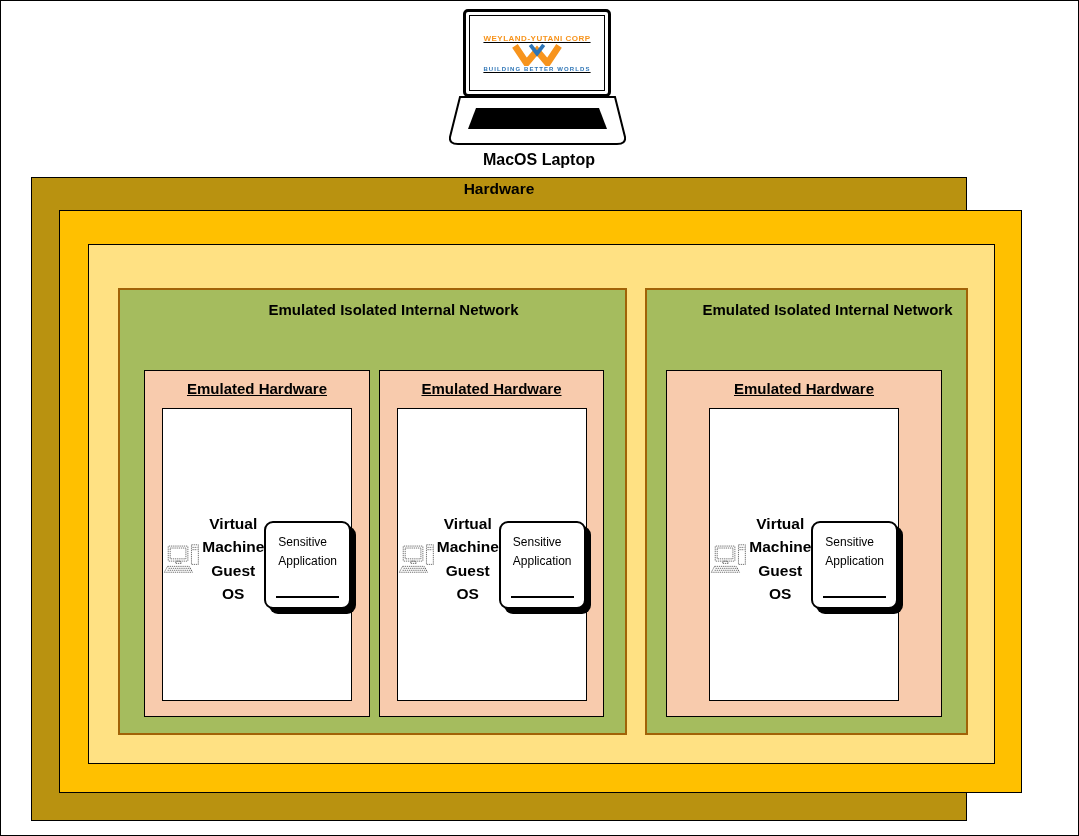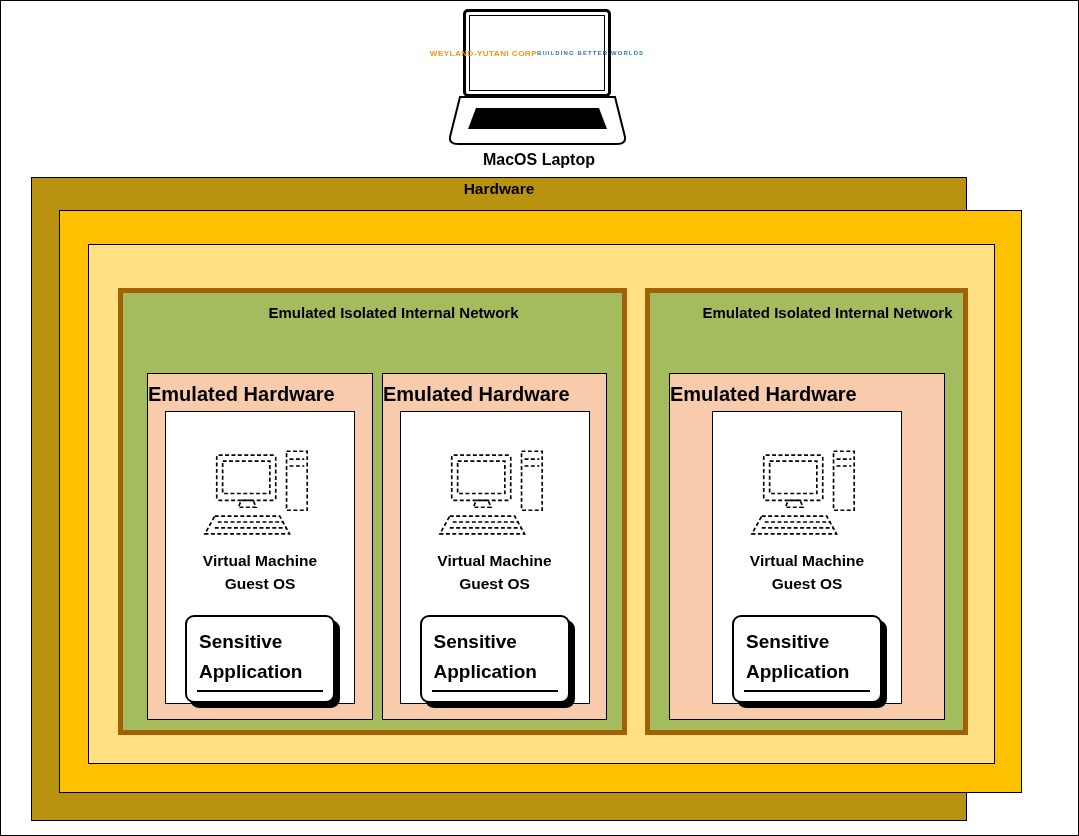--- a/index.html
+++ b/index.html
@@ -20,22 +20,22 @@
   
   .laptop-screen {
     position: absolute; left: 462px; top: 8px;
     width: 148px; height: 88px;
     border: 3px solid #000; border-radius: 5px;
     background: #fff; padding: 3px;
   }
   .screen-inner {
     width: 100%; height: 100%;
     border: 1px solid #000;
-    display: flex; 
-    align-items: center; justify-content: center; gap: 0;
+    display: flex; flex-direction: column;
+    align-items: center; justify-content: center; gap: 0; text-decoration: underline;
   }
   .logo-company {
     font-size: 8px; font-weight: 700; letter-spacing: 0.5px;
     color: var(--logo-orange, #F7941D); white-space: nowrap;
   }
   .logo-tagline {
     font-size: 6px; font-weight: 700; letter-spacing: 1.1px;
     color: var(--logo-blue, #2E75B6); white-space: nowrap;
   }
   .laptop-base { position: absolute; left: 448px; top: 95px; }
@@ -54,51 +54,51 @@
 
   #host { left: 27px; top: 32px; width: 963px; height: 583px;
           background: var(--host-os, #FFC000); }
   #host > .layer-title { padding-top: 5px; }
 
   #virt { left: 28px; top: 33px; width: 907px; height: 520px;
           background: var(--virtualization, #FFE183); }
   #virt > .layer-title { padding-top: 6px; }
 
   .network { position: absolute; top: 43px; height: 447px;
-             background: var(--network, #A5BC5E); border: 5px solid #a16207; padding-left: 42px; }
+             background: var(--network, #A5BC5E); border: 2px solid #a16207; padding-left: 42px; }
   #net-left  { left: 29px;  width: 509px; }
   #net-right { left: 556px; width: 323px; }
   .network-title { text-align: center; font-weight: 700; font-size: 15px; padding-top: 11px; }
 
   .ehw { position: absolute; top: 80px; height: 347px;
          background: var(--emulated-hw, #F8CBAD); border: 1px solid #000; }
   #ehw1 { left: 24px;  width: 226px; }
   #ehw2 { left: 259px; width: 225px; }
   #ehw3 { left: 19px;  width: 276px; }
-  .ehw-title { text-align: left; font-weight: 700; font-size: 20px; padding-top: 9px; }
+  .ehw-title { text-align: center; font-weight: 700; font-size: 15px; padding-top: 9px; text-decoration: underline; }
 
   .vm-box {
     position: absolute; left: 50%; transform: translateX(-50%); top: 37px;
     width: 190px; height: 293px;
     background: #fff; border: 1px solid #000;
-    display: flex; flex-direction: column; align-items: center; justify-content: flex-end;
+    display: flex; flex-direction: row; align-items: center;
   }
   .pc-icon { width: 118px; height: 94px; margin-top: 8px; }
   .vm-label {
     margin-top: 8px; font-size: 15.5px; font-weight: 700;
     text-align: center; white-space: pre-line; line-height: 1.5;
   }
   .app-box {
     position: relative; margin-top: 20px;
     width: 150px; height: 88px;
     background: #fff; border: 2px solid #000; border-radius: 9px;
     box-shadow: 5px 5px 0 0 #000;
     padding: 10px 12px 0;
   }
-  .app-label { font-size: 19px; font-weight: 700; white-space: pre-line; line-height: 1.6; }
+  .app-label { font-size: 12px; font-weight: 400; white-space: pre-line; line-height: 1.6; }
   .app-divider { position: absolute; left: 10px; right: 10px; bottom: 9px; border-top: 2px solid #000; }
 
   .hidden-defs { position: absolute; width: 0; height: 0; overflow: hidden; }
 </style>
 </head>
 <body>
 
 <svg class="hidden-defs" aria-hidden="true">
   <symbol id="pc-icon" viewBox="0 0 120 95">
     <g fill="none" stroke="#000" stroke-width="1.7" stroke-dasharray="4 2.5">

